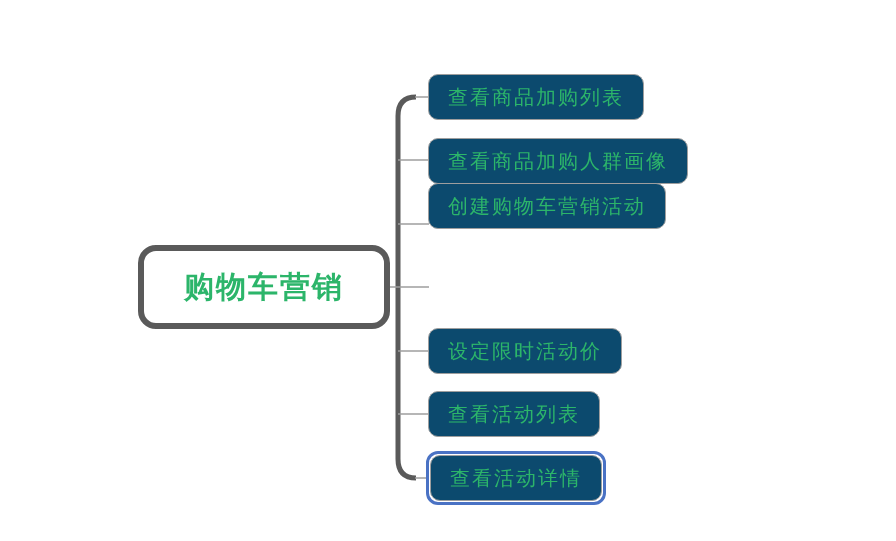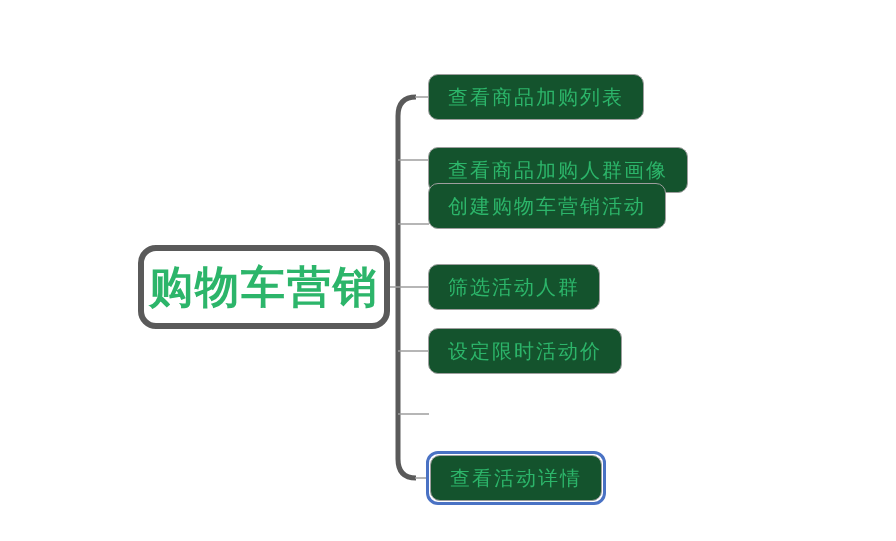--- a/index.html
+++ b/index.html
@@ -37,44 +37,44 @@
     width: 252px;
     height: 84px;
     box-sizing: border-box;
     border: 6px solid var(--root-border, #5a5a5a);
     border-radius: 18px;
     background: #ffffff;
     display: flex;
     align-items: center;
     justify-content: center;
     color: var(--text-green, #2cb56a);
-    font-size: 44px;
+    font-size: 30px;
     font-weight: bold;
     letter-spacing: 2px;
     cursor: default;
   }
   .child-node {
     position: absolute;
     left: 428px;
     height: 46px;
     box-sizing: border-box;
     border: 1.5px solid var(--child-border, #9e9e9e);
     border-radius: 10px;
-    background: #14532d;
+    background: #0c4a6e;
     display: inline-flex;
     align-items: center;
     padding: 0 19px;
     color: var(--text-green, #2cb56a);
     font-size: 20px;
     letter-spacing: 2px;
     white-space: nowrap;
     cursor: default;
   }
   .n0 { top: 74px; }
-  .n1 { top: 147px; }
+  .n1 { top: 138px; }
   .n2 { top: 183px; }
   .n3 { top: 264px; }
   .n4 { top: 328px; align-items: center; }
   .n5 { top: 391px; }
   .selected-outline {
     position: absolute;
     left: 426px;
     top: 451px;
     border: 3px solid var(--selection-blue, #4a72c4);
     border-radius: 12px;
@@ -116,28 +116,28 @@
   </div>
 
   <div class="child-node n1">
     <span class="node-label">查看商品加购人群画像</span>
   </div>
 
   <div class="child-node n2">
     <span class="node-label">创建购物车营销活动</span>
   </div>
 
-  <div class="child-node n3">
-    <span class="node-label">筛选活动人群</span>
-  </div>
 
   <div class="child-node n4">
     <span class="node-label">设定限时活动价</span>
   </div>
 
+  <div class="child-node n5">
+    <span class="node-label">查看活动列表</span>
+  </div>
 
   <div class="selected-outline">
     <div class="child-node">
       <span class="node-label">查看活动详情</span>
     </div>
   </div>
 
 </div>
 
 </body></html>

